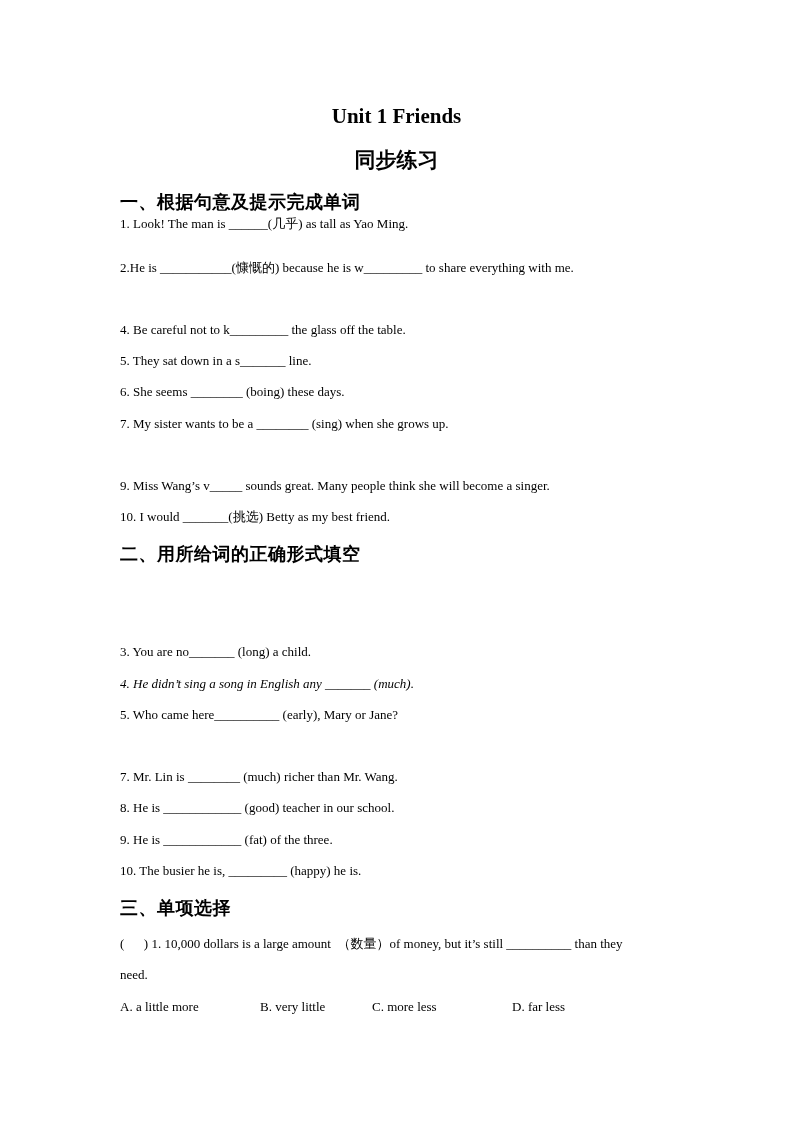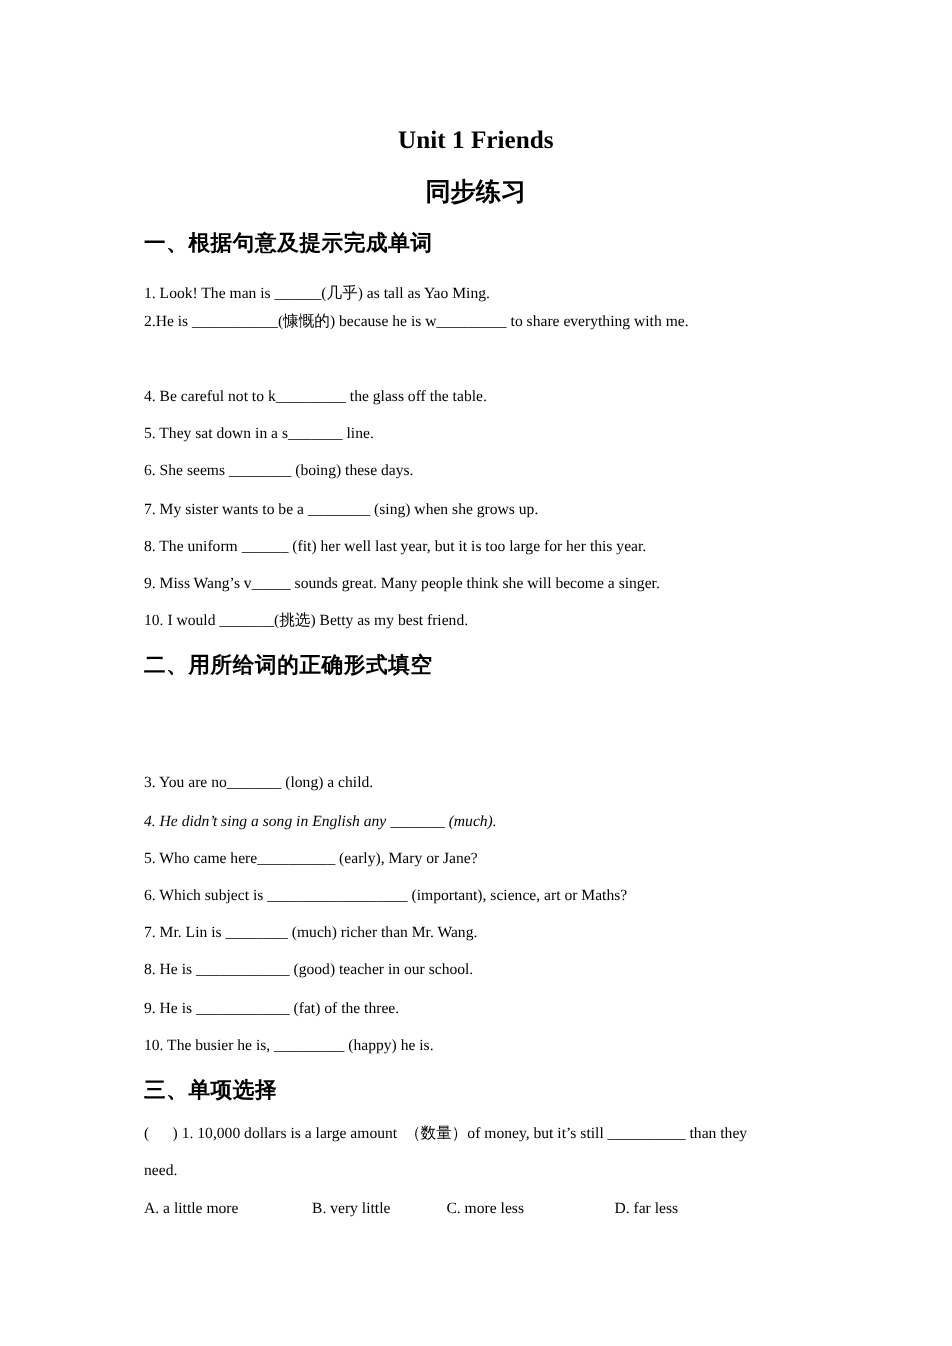--- a/index.html
+++ b/index.html
@@ -27,35 +27,33 @@
     .opt { position: absolute; top: 0; white-space: pre; }
   </style>
 </head>
 <body>
 
 <div class="page">
   <div class="title t1">Unit 1 Friends</div>
   <div class="title t2">同步练习</div>
 
   <div class="section" style="top:190px;">一、根据句意及提示完成单词</div>
-  <div class="line" style="top:236px;font-family:Liberation Serif, serif;">1. Look! The man is ______(几乎) as tall as Yao Ming.</div>
+  <div class="line" style="top:216px;font-family:Liberation Serif, serif;">1. Look! The man is ______(几乎) as tall as Yao Ming.</div>
   <div class="line" style="top:260px;">2.He is ___________(慷慨的) because he is w_________ to share everything with me.</div>
   <div class="line" style="top:322px;">4. Be careful not to k_________ the glass off the table.</div>
   <div class="line" style="top:353px;">5. They sat down in a s_______ line.</div>
   <div class="line" style="top:384px;">6. She seems ________ (boing) these days.</div>
   <div class="line" style="top:416px;">7. My sister wants to be a ________ (sing) when she grows up.</div>
-  <div class="line" style="top:447px;">8. The uniform ______ (fit) her well last year, but it is too large for her this year.</div>
   <div class="line" style="top:478px;">9. Miss Wang’s v_____ sounds great. Many people think she will become a singer.</div>
   <div class="line" style="top:509px;">10. I would _______(挑选) Betty as my best friend.</div>
 
   <div class="section" style="top:542px;">二、用所给词的正确形式填空</div>
   <div class="line" style="top:644px;">3. You are no_______ (long) a child.</div>
   <div class="line" style="top:676px;font-style:italic;">4. He didn’t sing a song in English any _______ (much).</div>
   <div class="line" style="top:707px;font-family:Liberation Serif, serif;">5. Who came here__________ (early), Mary or Jane?</div>
-  <div class="line" style="top:738px;">6. Which subject is __________________ (important), science, art or Maths?</div>
   <div class="line" style="top:769px;">7. Mr. Lin is ________ (much) richer than Mr. Wang.</div>
   <div class="line" style="top:800px;">8. He is ____________ (good) teacher in our school.</div>
   <div class="line" style="top:832px;">9. He is ____________ (fat) of the three.</div>
   <div class="line" style="top:863px;">10. The busier he is, _________ (happy) he is.</div>
 
   <div class="section" style="top:896px;">三、单项选择</div>
   <div class="line" style="top:936px;">(      ) 1. 10,000 dollars is a large amount  （数量）of money, but it’s still __________ than they</div>
   <div class="line" style="top:967px;">need.</div>
   <div class="opts">
     <span class="opt" style="left:0;">A. a little more</span>

